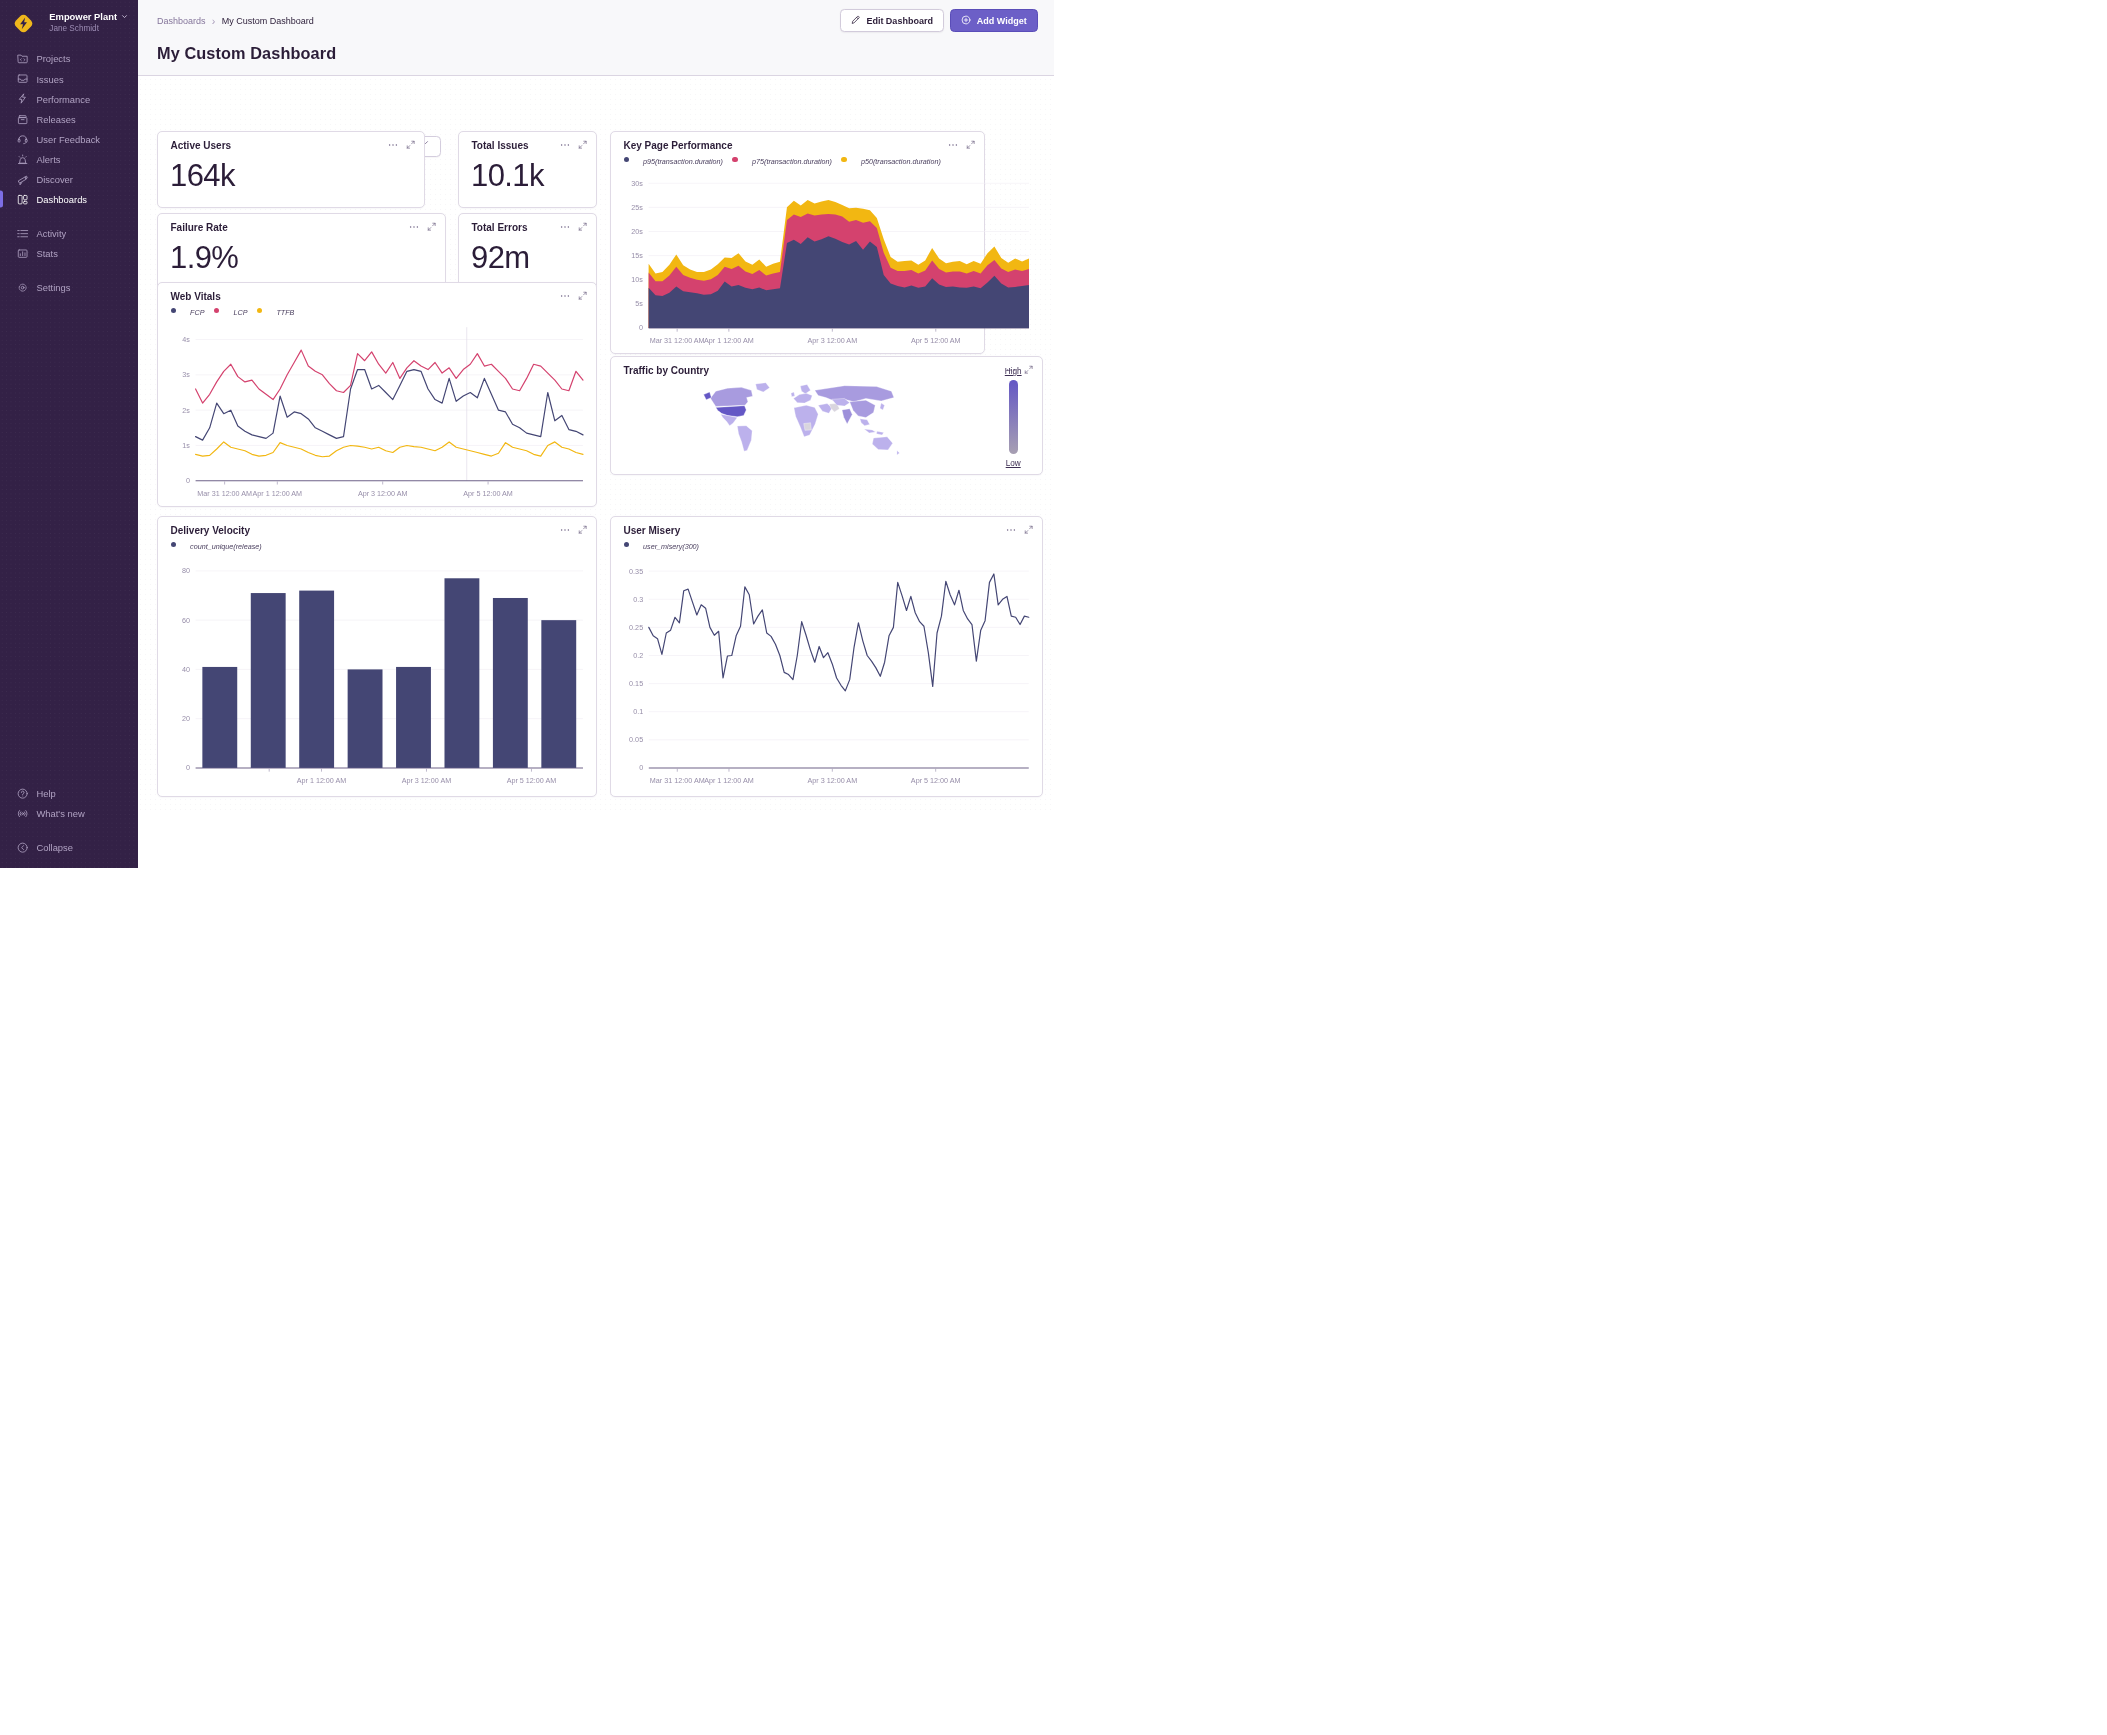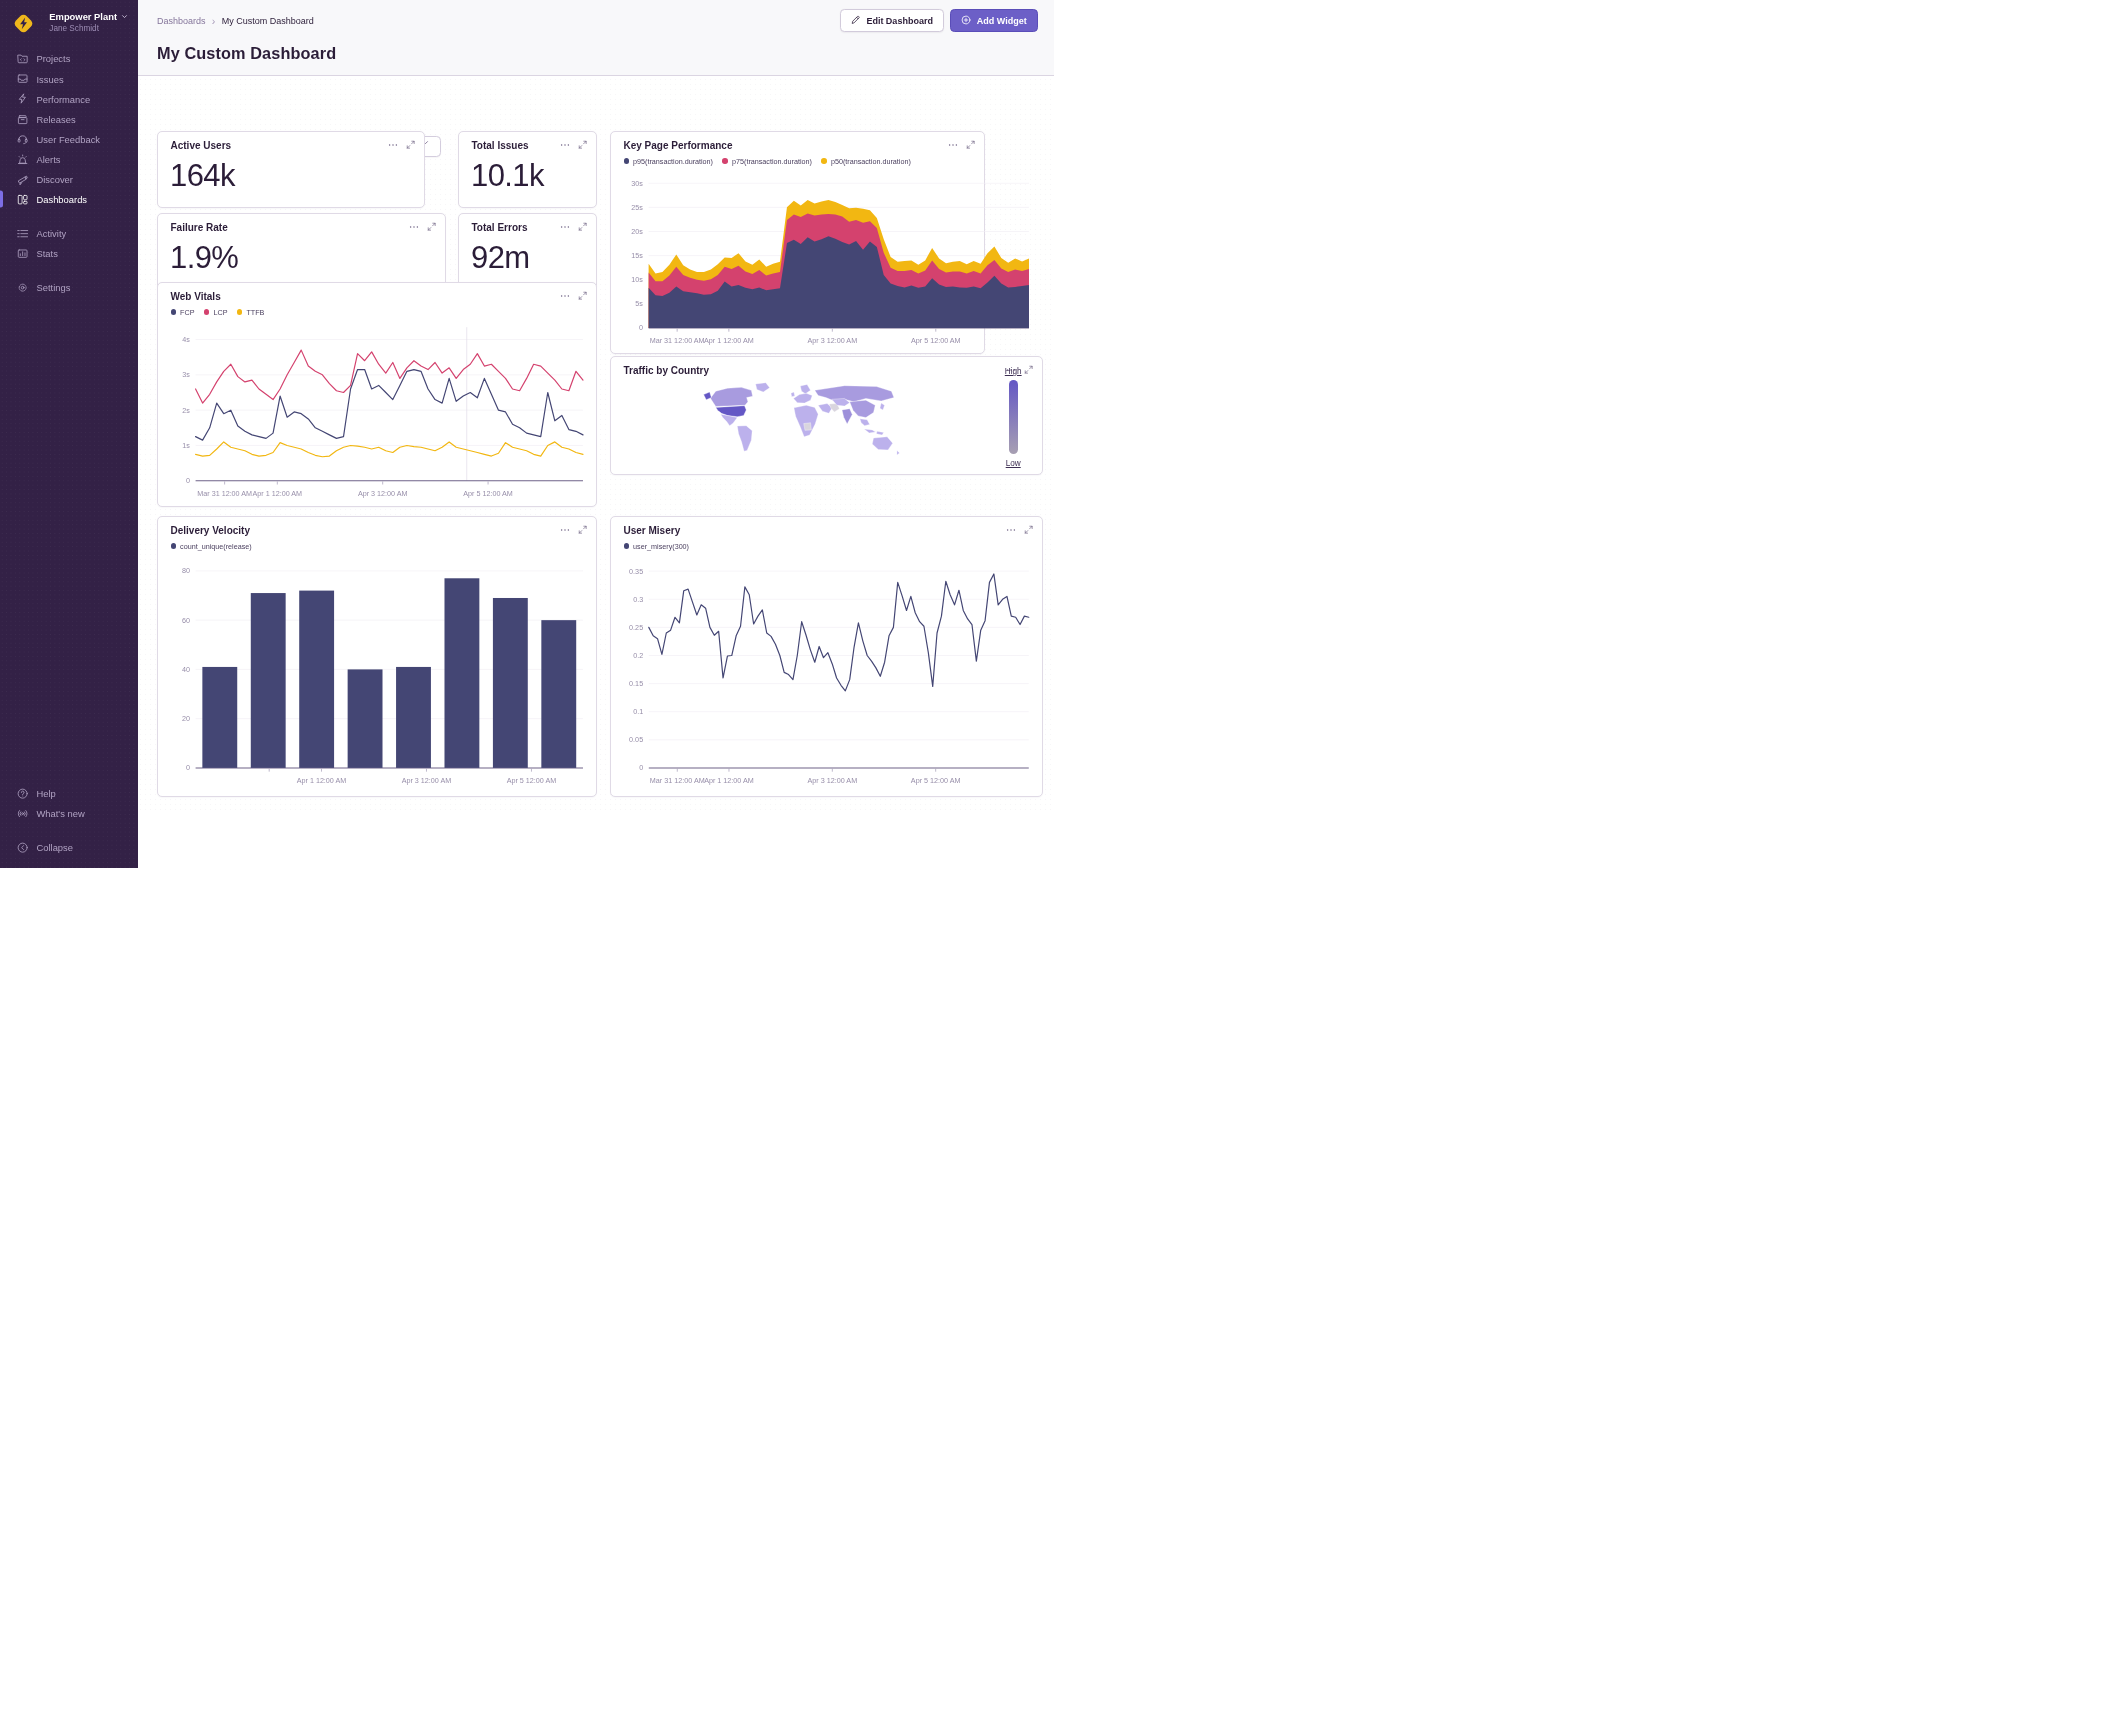--- a/index.html
+++ b/index.html
@@ -50,21 +50,21 @@
     background:#fff; border:0.6px solid #d4cdde; border-radius:4.4px; box-shadow:0 0.6px 1.3px rgba(43,29,56,.04);margin-top:46px; }
   .filter-seg { display:flex; align-items:center; gap:5.6px; padding:0 10.7px; font-size:8.8px; font-weight:700; color:#33254c; cursor:pointer; }
   .filter-seg + .filter-seg { border-left:0.6px solid #e0dae8; }
   .filter-seg .chev { color:#6a5b80; }
 
   .card { position:absolute; background:#fff; border:0.6px solid #e0dae6; border-radius:5px; box-shadow:0 0.6px 1.3px rgba(43,29,56,.03); }
   .card-title { position:absolute; left:12.5px; top:8.2px; font-size:10px; font-weight:700; color:#2b1d38; }
   .card-actions { position:absolute; right:8.8px; top:8.2px; display:flex; gap:7.5px; align-items:center; color:#6d5f82; }
   .icon-btn { cursor:pointer; display:flex; }
   .legend { position:absolute; left:12.5px; top:24.5px; display:flex; gap:9.4px; align-items:center; font-size:7.2px; color:#4c4160; }
-  .legend-item { display:flex; align-items:center; gap:4px; }
+  .legend-item { display:flex; align-items:flex-start; gap:14px;font-style:italic; }
   .legend-dot { width:5.6px; height:5.6px; border-radius:50%; }
   .big-value { position:absolute; left:12px; top:26px; font-size:31px; font-weight:500; letter-spacing:-0.6px; color:#2b1d38; }
   .chart { position:absolute; left:10px; right:8.8px; top:38px; bottom:6.3px; }
 
   
   .map-area { position:absolute; left:28px; top:21.3px; bottom:6.3px; width:326px; }
   .map-legend { position:absolute; right:11.3px; top:10px; bottom:6.3px; width:35px; display:flex; flex-direction:column; align-items:center; gap:4.4px; font-size:8.2px; color:#3c2d52;text-decoration:underline; }
   .map-grad { width:9.4px; height:82px; border-radius:5px; }
 
   

